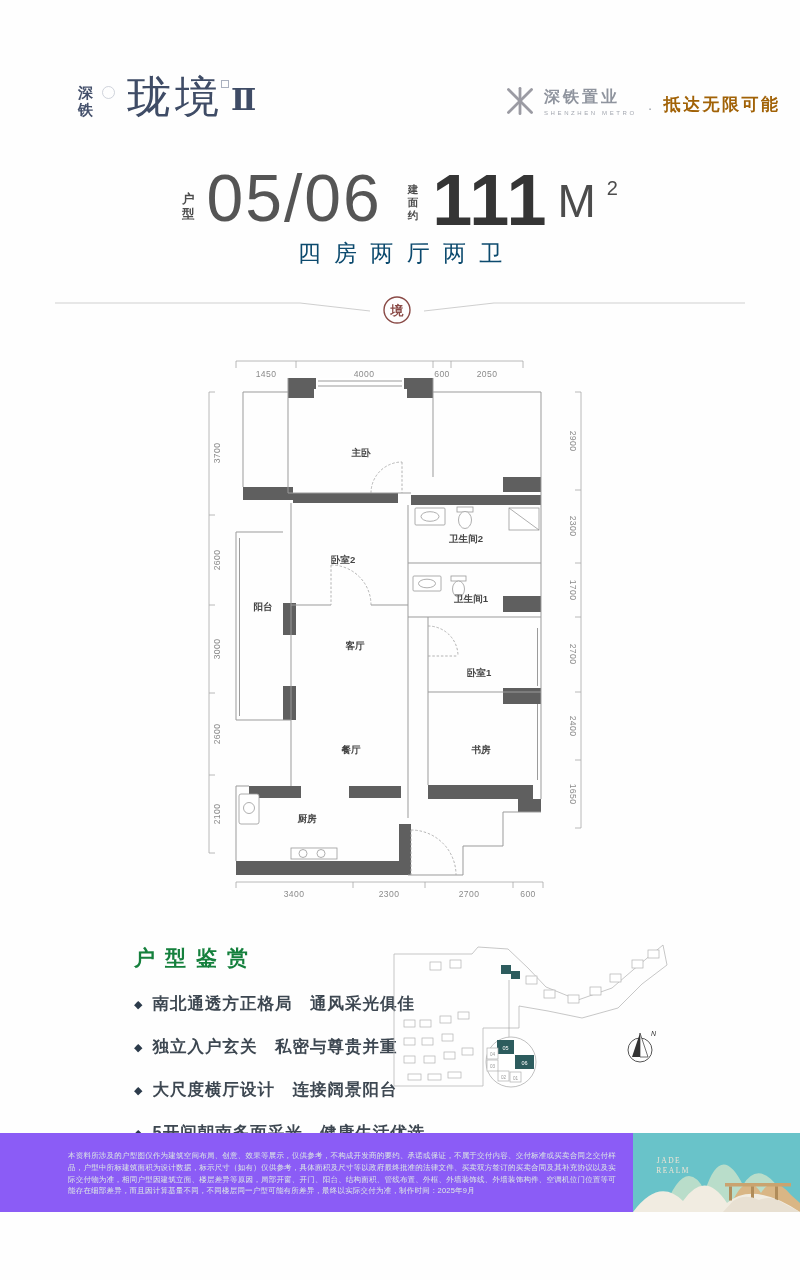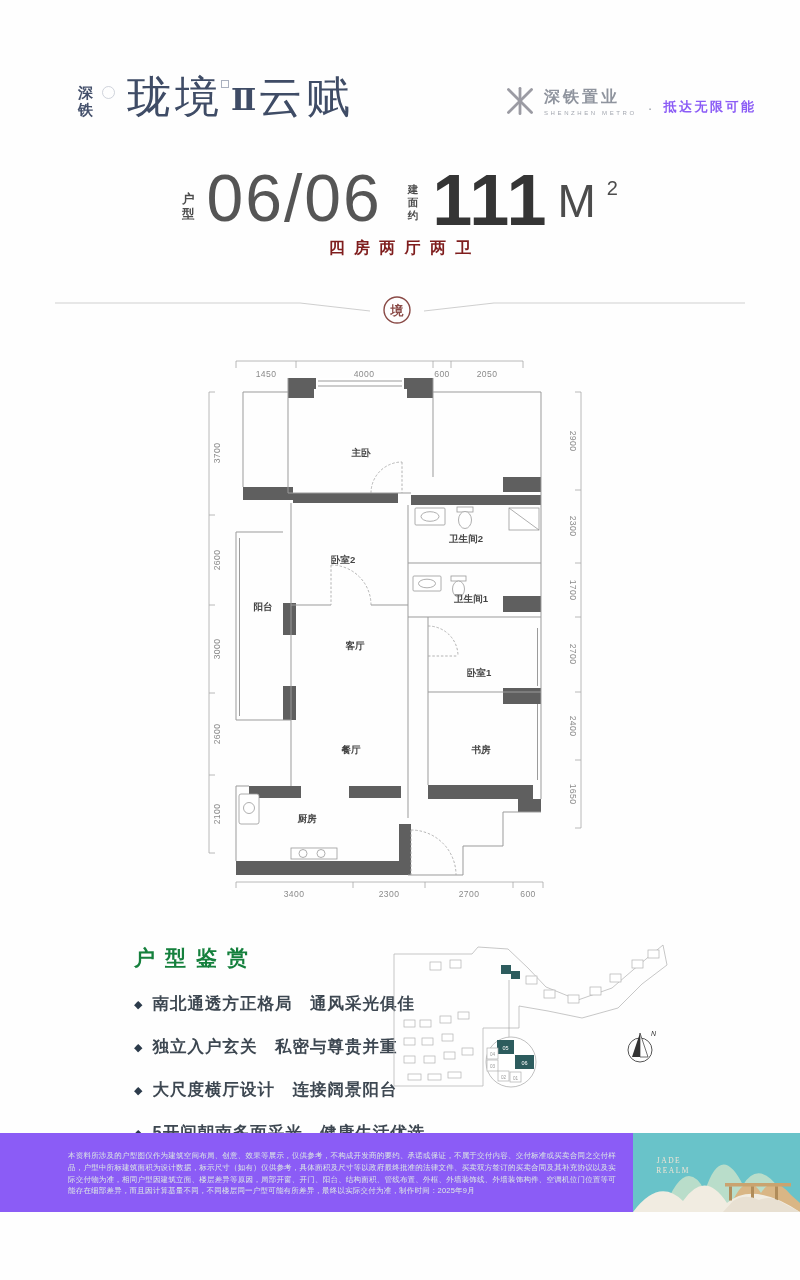--- a/index.html
+++ b/index.html
@@ -18,32 +18,32 @@
   .logo-seal{width:11px;height:11px;border:1px solid #c3c8d2;border-radius:50%;margin-top:12px;opacity:.8;}
   .logo-main{display:flex;align-items:flex-end;gap:2px;margin-left:4px;}
   .logo-big{font-family:"Liberation Serif","DejaVu Serif",serif;font-size:44px;line-height:48px;color:#3f4c66;letter-spacing:4px;}
   .logo-num{font-family:"Liberation Serif","DejaVu Serif",serif;font-size:30px;line-height:44px;color:#3f4c66;font-weight:700;}
   .logo-tm{width:6px;height:6px;border:1px solid #aab1bf;margin-bottom:34px;margin-left:-4px;}
   .logo-right{left:505px;top:86px;display:flex;align-items:flex-end;gap:9px;}
   .metro-name{display:flex;flex-direction:column;}
   .metro-cn{font-size:16px;font-weight:700;color:#8f949e;letter-spacing:3px;}
   .metro-en{font-size:6px;color:#a4a8b0;letter-spacing:2.6px;margin-top:2px;}
   .metro-dot{color:#9ba0a8;font-size:14px;margin:0 2px;}
-  .metro-slogan{font-size:13px;color:#8b5cf6;letter-spacing:2.5px;font-weight:600;}
+  .metro-slogan{font-size:17px;color:#a16207;letter-spacing:2.5px;font-weight:600;}
 
   
   .title-row{left:0;top:166px;width:800px;display:flex;justify-content:center;align-items:flex-end;gap:10px;}
   .vlabel{display:flex;flex-direction:column;align-items:center;margin-bottom:8px;}
   .vlabel span{font-size:12.5px;font-weight:700;color:#4d4d4d;line-height:15px;}
   .vlabel.small span{font-size:10.5px;line-height:13px;}
   .big-number{font-size:66px;line-height:64px;font-weight:200;color:#555;letter-spacing:2px;margin-left:2px;margin-right:16px;}
   .area-number{font-size:72px;line-height:60px;font-weight:700;color:#353535;letter-spacing:1px;margin-left:4px;}
   .area-unit{font-size:46px;line-height:58px;font-weight:300;color:#4c4c4c;}
   .area-sup{font-size:20px;color:#4c4c4c;margin-bottom:30px;margin-left:1px;}
-  .subtitle{left:0;top:238px;width:800px;text-align:center;font-size:16px;font-weight:700;color:#7f1d1d;letter-spacing:.58em;text-indent:.58em;}
+  .subtitle{left:0;top:238px;width:800px;text-align:center;font-size:23px;font-weight:400;color:#0c4a6e;letter-spacing:.58em;text-indent:.58em;}
 
   
   .divider{left:0;top:294px;}
 
   
   .plan{left:203px;top:356px;}
   .plan text{font-family:"Liberation Sans","DejaVu Sans",sans-serif;}
   .dim{font-size:8.6px;fill:#8b8b8b;letter-spacing:.4px;}
   .room{font-size:9.6px;fill:#454545;font-weight:600;}
 
@@ -70,21 +70,20 @@
 <div class="abs logo-left">
   <div class="logo-stack">
     <span>深</span>
     <span>铁</span>
   </div>
   <div class="logo-seal"></div>
   <div class="logo-main">
     <span class="logo-big">珑境</span>
     <span class="logo-tm"></span>
     <span class="logo-num">Ⅱ</span>
-    <span class="logo-big">云赋</span>
   </div>
 </div>
 
 <div class="abs logo-right">
   <svg width="30" height="30" viewBox="0 0 26 26">
     <g fill="none" stroke="#9b9ba3" stroke-width="2.4" stroke-linecap="round">
       <path d="M3,3 L13,13 L23,3"></path>
       <path d="M3,23 L13,13 L23,23"></path>
       <path d="M13,2 V24"></path>
     </g>
@@ -95,21 +94,21 @@
   </div>
   <span class="metro-dot">·</span>
   <span class="metro-slogan">抵达无限可能</span>
 </div>
 
 <div class="abs title-row">
   <div class="vlabel">
     <span>户</span>
     <span>型</span>
   </div>
-  <div class="big-number">06/06</div>
+  <div class="big-number">05/06</div>
   <div class="vlabel small">
     <span>建</span>
     <span>面</span>
     <span>约</span>
   </div>
   <div class="area-number">111</div>
   <div class="area-unit">M</div>
   <div class="area-sup">2</div>
 </div>
 <div class="abs subtitle">四房两厅两卫</div>

